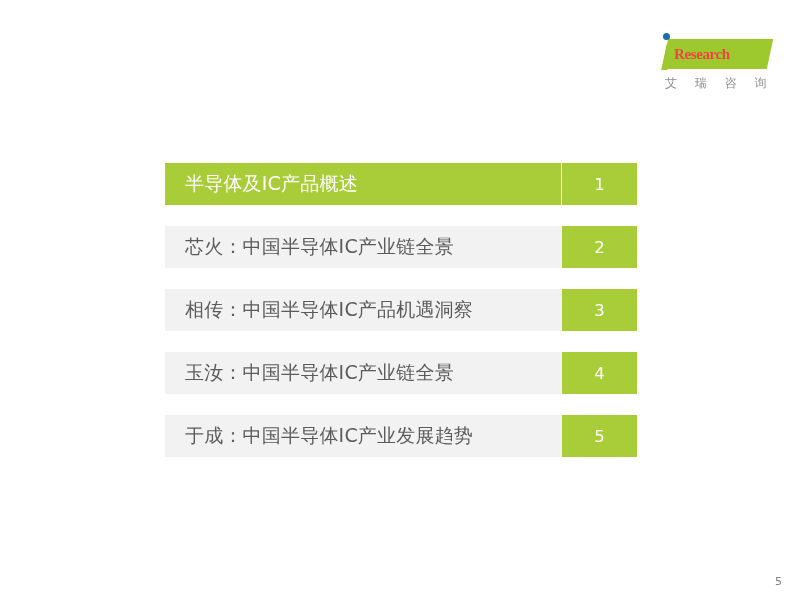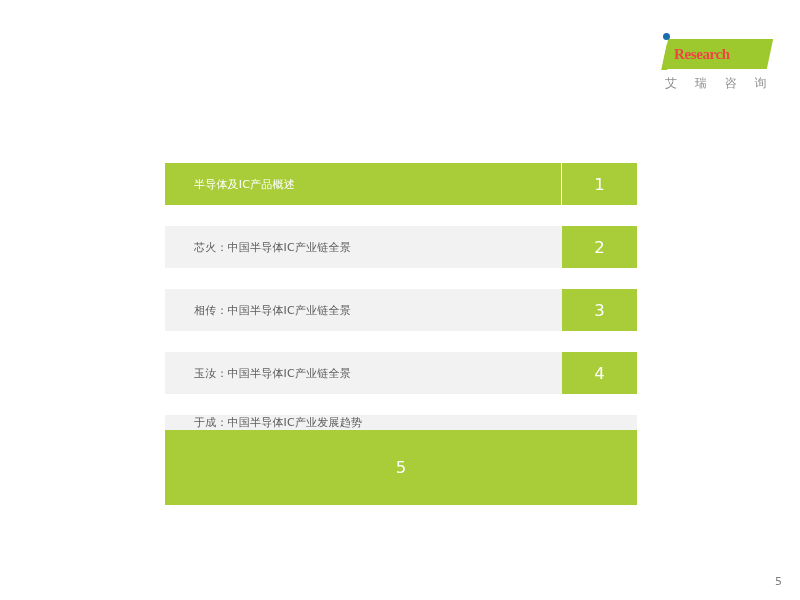--- a/index.html
+++ b/index.html
@@ -85,32 +85,32 @@
     top: 163px;
     width: 472px;
   }
   .agenda-row {
     display: flex;
     align-items: stretch;
     height: 42px;
     margin-bottom: 21px;
     background: #f2f2f2;
   }
-  .agenda-row:last-child { margin-bottom: 0; flex-direction: column; }
+  .agenda-row:last-child { margin-bottom: 0; }
 
   .agenda-row.active {
     background: #a9cd39;
   }
 
   .row-title {
     flex: 1 1 auto;
     display: flex;
     align-items: center;
-    padding-left: 29px;
-    font-size: 11px;
+    padding-left: 20px;
+    font-size: 19px;
     color: #5b5b5b;
     letter-spacing: 0.2px;
     font-family: "DejaVu Sans", "Liberation Sans", sans-serif;
   }
   .agenda-row.active .row-title {
     color: #ffffff;
     border-right: 1px solid #ffffff;
   }
 
   .row-num {
@@ -156,21 +156,21 @@
     <div class="row-title">半导体及IC产品概述</div>
     <div class="row-num">1</div>
   </div>
 
   <div class="agenda-row">
     <div class="row-title">芯火：中国半导体IC产业链全景</div>
     <div class="row-num">2</div>
   </div>
 
   <div class="agenda-row">
-    <div class="row-title">相传：中国半导体IC产业链全景</div>
+    <div class="row-title">相传：中国半导体IC产品机遇洞察</div>
     <div class="row-num">3</div>
   </div>
 
   <div class="agenda-row">
     <div class="row-title">玉汝：中国半导体IC产业链全景</div>
     <div class="row-num">4</div>
   </div>
 
   <div class="agenda-row">
     <div class="row-title">于成：中国半导体IC产业发展趋势</div>

